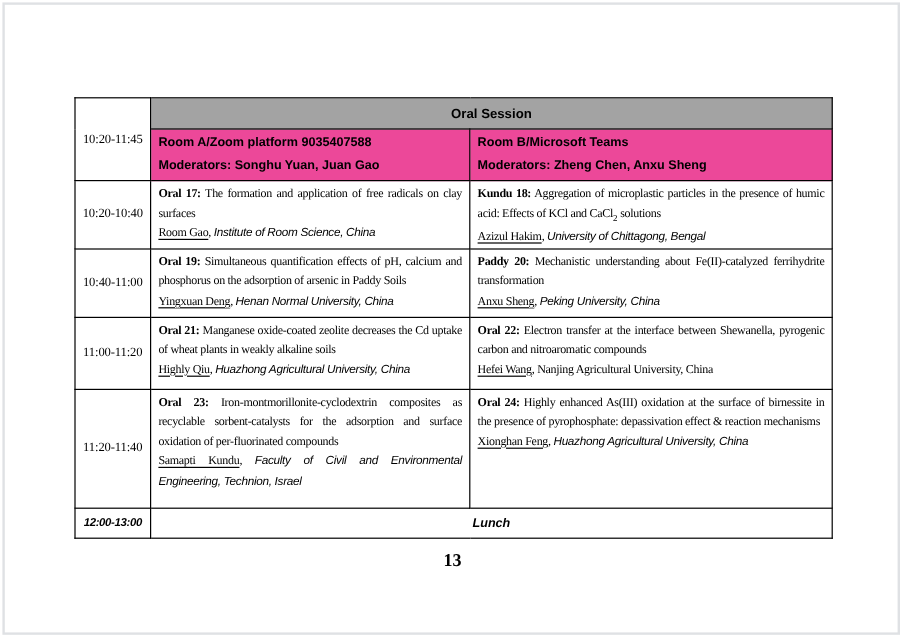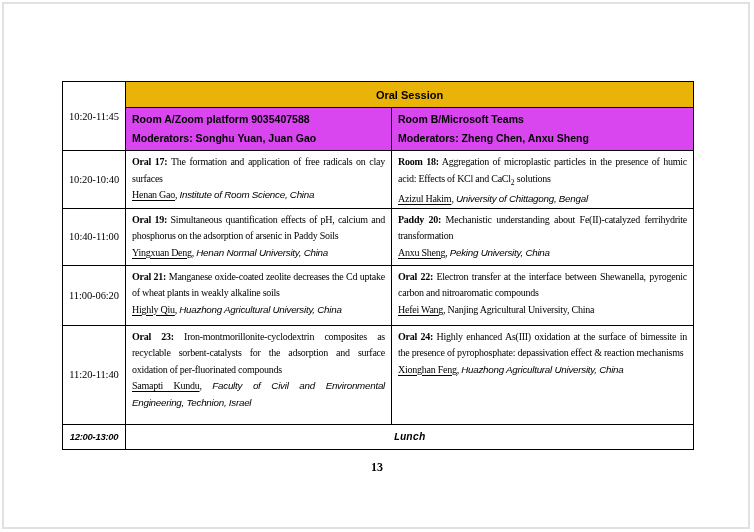--- a/index.html
+++ b/index.html
@@ -40,29 +40,29 @@
   tr.r-slot4    { height: 99px; }
   tr.r-lunch    { height: 25px; padding-left: 44px; }
 
   td.time-cell {
     text-align: center;
     vertical-align: middle;
     font-size: 10.5px;
     letter-spacing: -0.1px;
   }
   td.session-cell {
-    background: #eab308;
+    background: #a3a3a3;
     text-align: center;
     vertical-align: middle;
     font-family: "Liberation Sans", "DejaVu Sans", sans-serif;
     font-weight: bold;
     font-size: 11px;
   }
   td.room-cell {
-    background: #d946ef;
+    background: #ec4899;
     vertical-align: middle;
     font-family: "Liberation Sans", "DejaVu Sans", sans-serif;
     font-weight: bold;
     font-size: 10.5px;
     padding: 2px 6px;
   }
   .room-line { line-height: 19px; white-space: nowrap; overflow: hidden; }
 
   td.oral-cell {
     padding: 3px 6px 0 6px;
@@ -99,32 +99,32 @@
     vertical-align: middle;
     font-family: "Liberation Sans", "DejaVu Sans", sans-serif;
     font-weight: bold;
     font-style: italic;
     font-size: 9.5px;
     letter-spacing: -0.3px;
   }
   td.lunch-cell {
     text-align: center;
     vertical-align: middle;
-    font-family: Liberation Mono, monospace;
+    font-family: Liberation Sans, sans-serif;
     font-weight: bold;
     font-style: italic;
     font-size: 10.5px;
   }
   .page-number {
     position: absolute;
     top: 460px;
     left: 0;
     width: 754px;
     text-align: center;
-    font-size: 12px;
+    font-size: 15px;
     font-weight: bold;
   }
 </style>
 </head>
 <body>
 
 <div class="page">
   <div class="page-frame"></div>
 
   <table class="schedule">
@@ -154,45 +154,45 @@
         <div class="room-line">Moderators: Zheng Chen, Anxu Sheng</div>
       </td>
     </tr>
 
     <tr class="r-slot1">
       <td class="time-cell">
         <span>10:20-10:40</span>
       </td>
       <td class="oral-cell">
         <div class="oral-title"><b class="oral-label">Oral 17:</b><span> The formation and application of free radicals on clay surfaces</span></div>
-        <div class="presenter-line"><span class="presenter">Henan Gao</span><span>, </span><span class="affil">Institute of Room Science, China</span></div>
-      </td>
-      <td class="oral-cell">
-        <div class="oral-title"><b class="oral-label">Room 18:</b><span> Aggregation of microplastic particles in the presence of humic acid: Effects of KCl and CaCl</span><sub class="chem-sub">2</sub><span> solutions</span></div>
+        <div class="presenter-line"><span class="presenter">Room Gao</span><span>, </span><span class="affil">Institute of Room Science, China</span></div>
+      </td>
+      <td class="oral-cell">
+        <div class="oral-title"><b class="oral-label">Kundu 18:</b><span> Aggregation of microplastic particles in the presence of humic acid: Effects of KCl and CaCl</span><sub class="chem-sub">2</sub><span> solutions</span></div>
         <div class="presenter-line"><span class="presenter">Azizul Hakim</span><span>, </span><span class="affil">University of Chittagong, Bengal</span></div>
       </td>
     </tr>
 
     <tr class="r-slot2">
       <td class="time-cell">
         <span>10:40-11:00</span>
       </td>
       <td class="oral-cell">
         <div class="oral-title"><b class="oral-label">Oral 19:</b><span> Simultaneous quantification effects of pH, calcium and phosphorus on the adsorption of arsenic in Paddy Soils</span></div>
         <div class="presenter-line"><span class="presenter">Yingxuan Deng</span><span>, </span><span class="affil">Henan Normal University, China</span></div>
       </td>
       <td class="oral-cell">
         <div class="oral-title"><b class="oral-label">Paddy 20:</b><span> Mechanistic understanding about Fe(II)-catalyzed ferrihydrite transformation</span></div>
         <div class="presenter-line"><span class="presenter">Anxu Sheng</span><span>, </span><span class="affil">Peking University, China</span></div>
       </td>
     </tr>
 
     <tr class="r-slot3">
       <td class="time-cell">
-        <span>11:00-06:20</span>
+        <span>11:00-11:20</span>
       </td>
       <td class="oral-cell">
         <div class="oral-title"><b class="oral-label">Oral 21:</b><span> Manganese oxide-coated zeolite decreases the Cd uptake of wheat plants in weakly alkaline soils</span></div>
         <div class="presenter-line"><span class="presenter">Highly Qiu</span><span>, </span><span class="affil">Huazhong Agricultural University, China</span></div>
       </td>
       <td class="oral-cell">
         <div class="oral-title"><b class="oral-label">Oral 22:</b><span> Electron transfer at the interface between Shewanella, pyrogenic carbon and nitroaromatic compounds</span></div>
         <div class="presenter-line"><span class="presenter">Hefei Wang</span><span>, </span><span class="affil-plain">Nanjing Agricultural University, China</span></div>
       </td>
     </tr>

